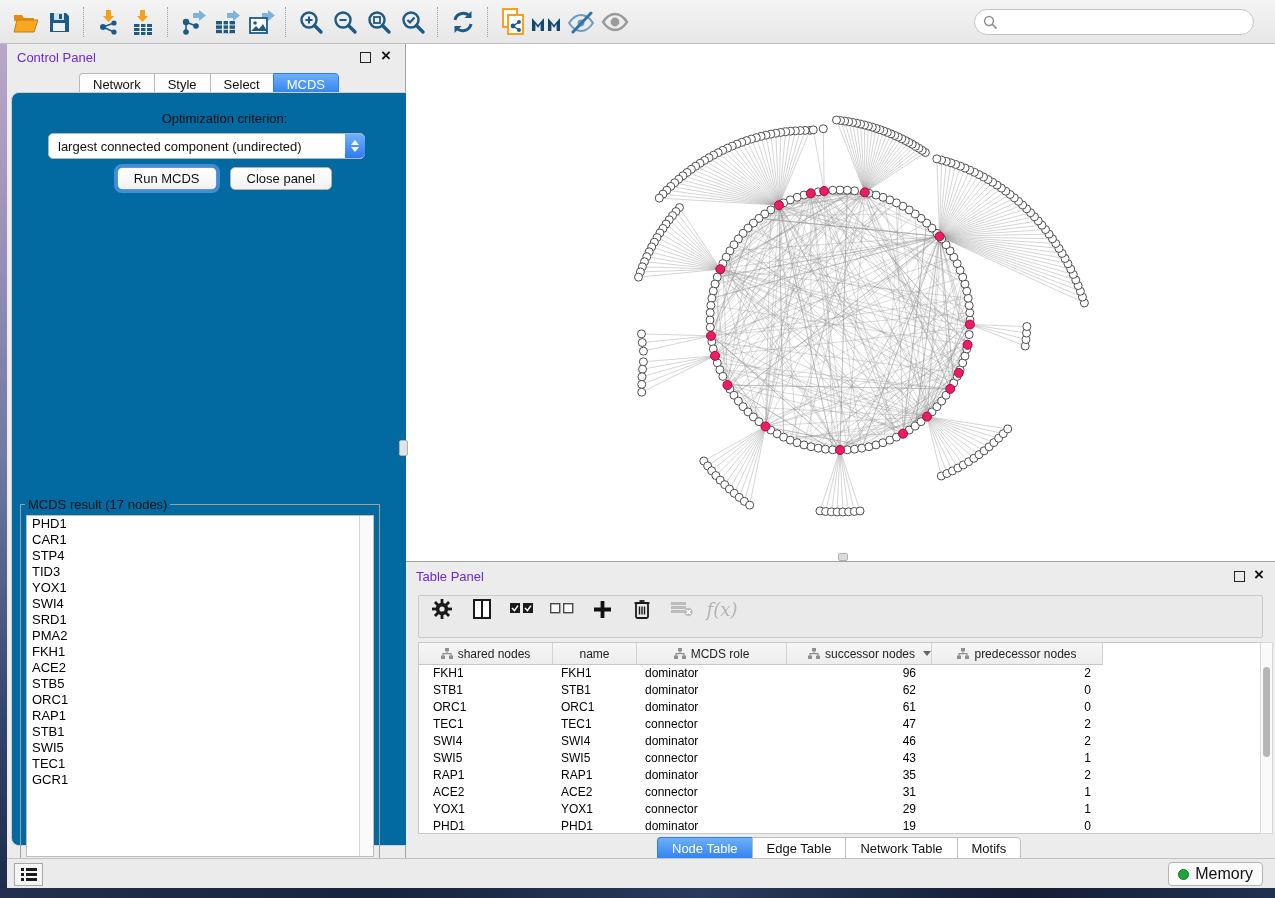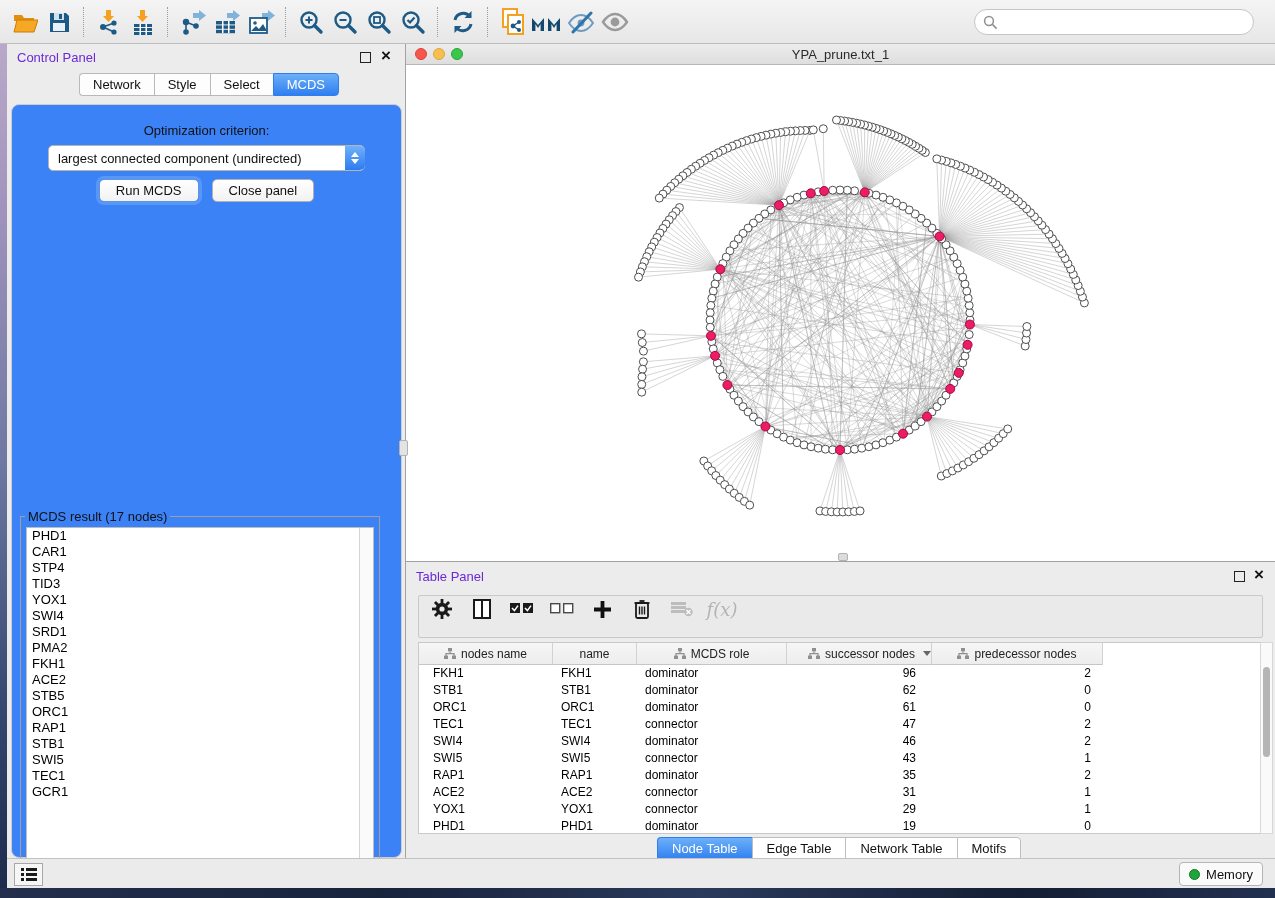--- a/index.html
+++ b/index.html
@@ -27,22 +27,22 @@
   .panel-title{position:absolute;left:10px;top:6px;font-size:13px;color:#6d28d9;}
   .float-btn{position:absolute;top:8px;width:9px;height:9px;border:1.6px solid #222;display:inline-block;}
   .close-btn{position:absolute;top:1px;font-size:17px;font-weight:bold;color:#111;line-height:22px;}
   #control-panel .float-btn{right:34px;} #control-panel .close-btn{right:14px;}
   .cp-tabs{position:absolute;left:72px;top:29px;height:21px;display:flex;}
   .cp-tab{height:21px;line-height:21px;padding:0 13px;font-size:13px;background:#fdfdfd;
     border:1px solid #b9b9b9;border-right:none;color:#111;}
   .cp-tab:first-child{border-radius:4px 0 0 4px;}
   .cp-tab:last-child{border-right:1px solid #b9b9b9;border-radius:0 4px 4px 0;}
   .cp-tab.active{background:linear-gradient(#6cb0f8,#2e7ef0);color:#fff;border-color:#2e7ef0;}
-  .cp-group{position:absolute;left:4px;top:60px;width:389px;height:752px;background:#3b82f6;
-    border:1px solid #cecece;border-radius:8px;}
+  .cp-group{position:absolute;left:4px;top:48px;width:389px;height:752px;background:#0369a1;
+    border:1px solid #cecece;border-radius:8px;padding-left:36px;}
   .opt-label{position:absolute;left:0;top:18px;width:100%;text-align:center;font-size:13px;color:#111;}
   .dropdown{position:absolute;left:36px;top:40px;width:315px;height:24px;background:#fff;
     border:1px solid #b4b4b4;border-radius:5px;display:flex;align-items:center;}
   .dd-text{flex:1;font-size:13px;padding-left:9px;color:#111;white-space:nowrap;}
   .dd-stepper{width:20px;height:24px;margin-right:-1px;border-radius:0 5px 5px 0;
     background:linear-gradient(#6fb1f9,#2d7bf0);display:flex;flex-direction:column;align-items:center;justify-content:center;}
   .dd-stepper i{display:block;width:0;height:0;border-left:4px solid transparent;border-right:4px solid transparent;}
   .dd-stepper .up{border-bottom:5px solid #fff;margin-bottom:2px;}
   .dd-stepper .dn{border-top:5px solid #fff;}
   .btn-row{position:absolute;left:0;top:74px;width:100%;display:flex;justify-content:center;gap:13px;}
@@ -96,21 +96,21 @@
   .tp-tab{height:22px;line-height:22px;padding:0 14px;font-size:13px;background:#fff;
     border:1px solid #bdbdbd;border-right:none;color:#111;}
   .tp-tab:first-child{border-radius:4px 0 0 4px;}
   .tp-tab:last-child{border-right:1px solid #bdbdbd;border-radius:0 4px 4px 0;}
   .tp-tab.active{background:linear-gradient(#6cb0f8,#2e7ef0);color:#fff;border-color:#2e7ef0;}
   
   #status-bar{position:absolute;left:7px;top:858px;width:1268px;height:30px;background:#ebebeb;border-top:1px solid #c2c2c2;box-sizing:border-box;}
   #list-btn{position:absolute;left:7px;top:4px;width:27px;height:21px;background:#f6f6f6;border:1px solid #a8a8a8;
     display:flex;align-items:center;justify-content:center;}
   #memory-btn{position:absolute;right:12px;top:3px;height:22px;background:#fafafa;border:1px solid #b5b5b5;border-radius:4px;
-    display:flex;align-items:center;padding:0 9px;gap:6px;font-size:13px;color:#111;}
+    display:flex;align-items:center;padding:0 9px;gap:6px;font-size:16px;color:#111;}
   .green-dot{width:11px;height:11px;border-radius:50%;background:#1ea63a;border:1px solid #0e7a26;box-sizing:border-box;}
 </style>
 </head>
 <body>
 
 <div id="app">
 
   <div id="toolbar">
     <span class="tbi">
       <svg width="26" height="24" viewBox="0 0 26 24">
@@ -308,26 +308,20 @@
               <div class="result-item">TEC1</div>
               <div class="result-item">GCR1</div>
             </div>
           <div class="result-sb"></div>
         </div>
       </fieldset>
     </div>
   </div>
 
   <div id="network-frame">
-    <div class="net-titlebar">
-      <span class="tl red"></span>
-      <span class="tl yellow"></span>
-      <span class="tl green"></span>
-      <span class="net-title">YPA_prune.txt_1</span>
-    </div>
     <div id="network-view"><svg width="869" height="497">
           <line x1="533.5857776054671" y1="172.4376107407499" x2="448.55538189343" y2="126.81741271387847" stroke="#909090" stroke-width="0.75" opacity="0.45"></line>
           <line x1="533.5857776054671" y1="172.4376107407499" x2="544.074145899677" y2="325.16416994699375" stroke="#909090" stroke-width="0.75" opacity="0.45"></line>
           <line x1="533.5857776054671" y1="172.4376107407499" x2="332.3619072791561" y2="337.05367424163535" stroke="#909090" stroke-width="0.75" opacity="0.45"></line>
           <line x1="533.5857776054671" y1="172.4376107407499" x2="547.7790448481379" y2="318.88345532368123" stroke="#909090" stroke-width="0.75" opacity="0.45"></line>
           <line x1="533.5857776054671" y1="172.4376107407499" x2="509.22726850337466" y2="362.0229129647039" stroke="#909090" stroke-width="0.75" opacity="0.45"></line>
           <line x1="533.5857776054671" y1="172.4376107407499" x2="352.9463257583646" y2="154.36190727915616" stroke="#909090" stroke-width="0.75" opacity="0.45"></line>
           <line x1="533.5857776054671" y1="172.4376107407499" x2="563.1825872861216" y2="270.5553818934302" stroke="#909090" stroke-width="0.75" opacity="0.45"></line>
           <line x1="533.5857776054671" y1="172.4376107407499" x2="560.7406285836371" y2="284.9277214143209" stroke="#909090" stroke-width="0.75" opacity="0.45"></line>
           <line x1="533.5857776054671" y1="172.4376107407499" x2="305.8367675926293" y2="277.77580902961563" stroke="#909090" stroke-width="0.75" opacity="0.45"></line>
@@ -1085,21 +1079,21 @@
     </div>
     <div class="tbl-wrap">
       <div class="tbl-header">
         <span class="th" id="th0" style="width: 134px;">
           <svg width="12" height="11" viewBox="0 0 12 11">
               <rect x="4" y="0" width="4" height="3.4" fill="#8f8f8f"></rect>
               <path d="M6 3.4v2.2M2 8V5.6h8V8" stroke="#8f8f8f" fill="none" stroke-width="1.2"></path>
               <rect x="0" y="7.6" width="4" height="3.4" fill="#8f8f8f"></rect>
               <rect x="8" y="7.6" width="4" height="3.4" fill="#8f8f8f"></rect>
             </svg>
-          <span>nodes name</span>
+          <span>shared nodes</span>
         </span>
         <span class="th" id="th1" style="width: 84px;">
           <span>name</span>
         </span>
         <span class="th" id="th2" style="width: 150px;">
           <svg width="12" height="11" viewBox="0 0 12 11">
               <rect x="4" y="0" width="4" height="3.4" fill="#8f8f8f"></rect>
               <path d="M6 3.4v2.2M2 8V5.6h8V8" stroke="#8f8f8f" fill="none" stroke-width="1.2"></path>
               <rect x="0" y="7.6" width="4" height="3.4" fill="#8f8f8f"></rect>
               <rect x="8" y="7.6" width="4" height="3.4" fill="#8f8f8f"></rect>

